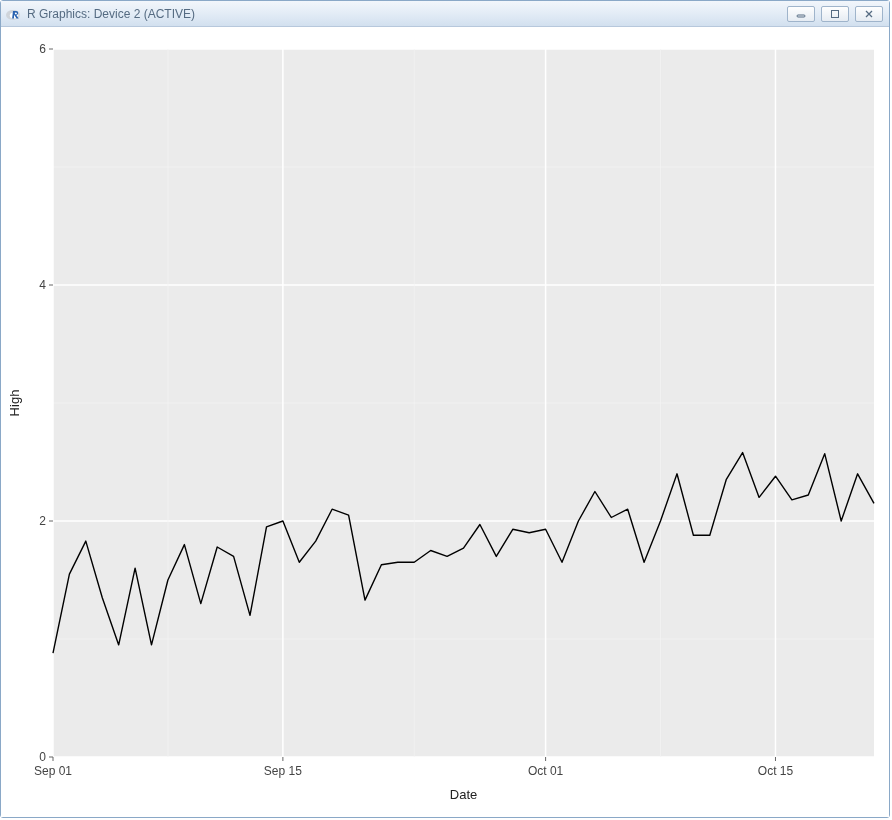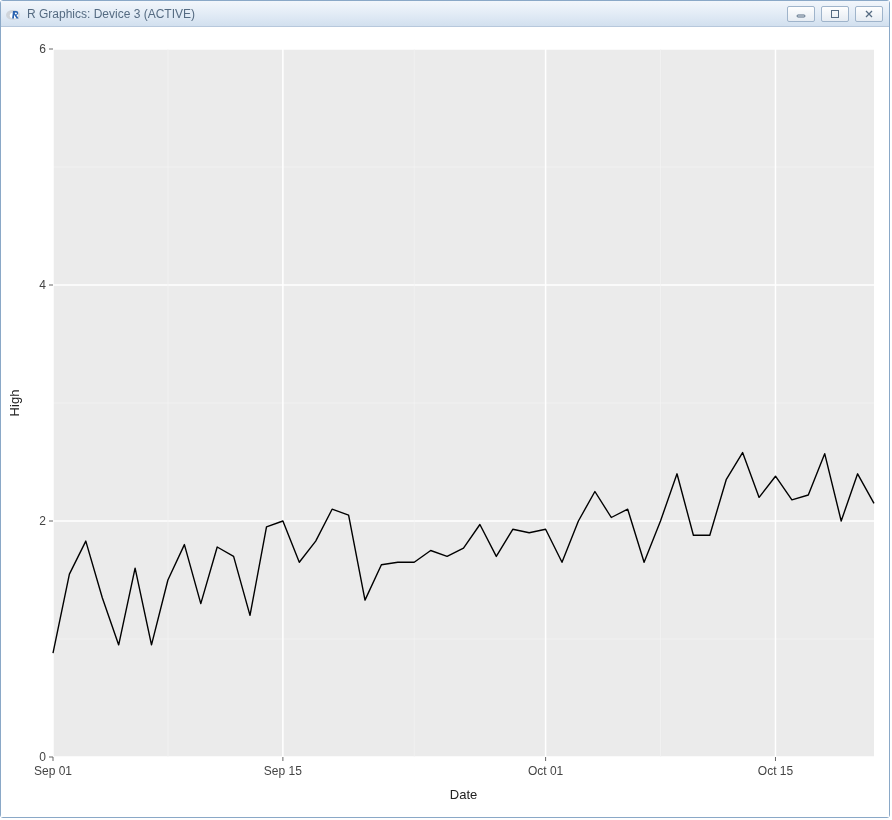--- a/index.html
+++ b/index.html
@@ -90,21 +90,21 @@
 
 <div class="window">
   <div class="titlebar">
     <span class="icon-r">
       <svg viewBox="0 0 16 16">
         <ellipse cx="8" cy="9" rx="7" ry="5" fill="#cfd4da"></ellipse>
         <ellipse cx="9" cy="9.5" rx="4.2" ry="3" fill="#ffffff"></ellipse>
         <path d="M8 5 h3.2 q2 0 2 2 q0 1.8 -1.8 2 l2.3 3.5 h-2.2 l-2-3.2 h-0.5 v3.2 h-1.9 z M9.9 6.6 v1.7 h1.1 q0.9 0 0.9 -0.85 q0 -0.85 -0.9 -0.85 z" fill="#2a63b0"></path>
       </svg>
     </span>
-    <span class="title">R Graphics: Device 3 (ACTIVE)</span>
+    <span class="title">R Graphics: Device 2 (ACTIVE)</span>
     <div class="win-btn-group">
       <div class="win-btn">
         <svg viewBox="0 0 10 10">
           <rect x="1" y="6" width="8" height="2" rx="1" fill="none" stroke="#556b82" stroke-width="1"></rect>
         </svg>
       </div>
       <div class="win-btn">
         <svg viewBox="0 0 10 10">
           <rect x="1.5" y="1.5" width="7" height="7" fill="none" stroke="#556b82" stroke-width="1"></rect>
         </svg>

